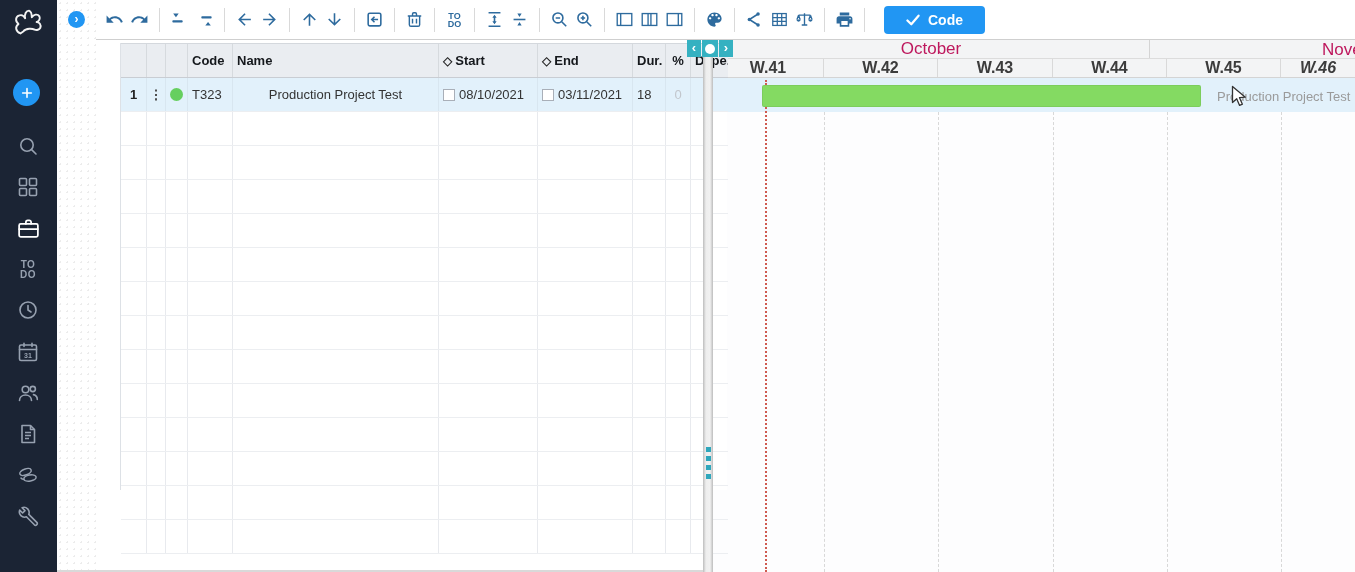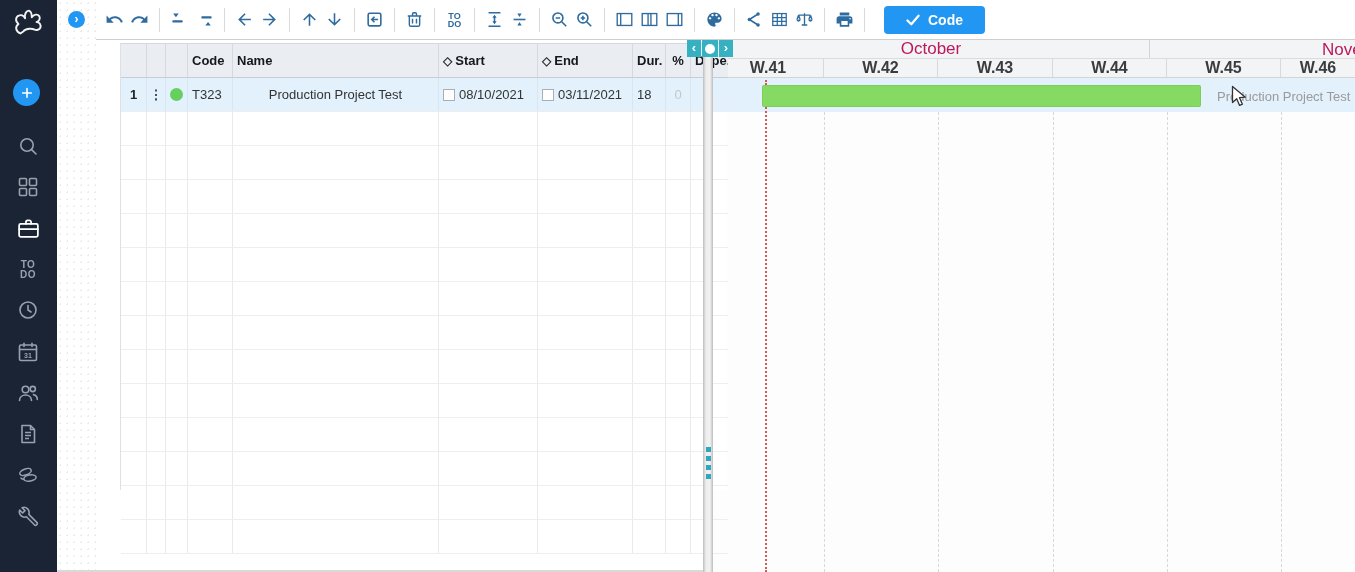--- a/index.html
+++ b/index.html
@@ -56,21 +56,21 @@
   
   .gantt { position:absolute; left:713px; top:40px; width:642px; height:532px; overflow:hidden; background:#fdfdfe; z-index:4; }
   .month-row { position:absolute; left:0; top:0; height:19px; width:642px; display:flex; background:#f3f4f5; border-bottom:1px solid #dcdcdc; }
   .month-cell { position:relative; height:100%; border-right:1px solid #d4d4d4; font-size:17px; font-weight:normal; color:#be185d;
     display:flex; align-items:center; justify-content:center; overflow:visible; }
   .month-cell:last-child { border-right:none; }
   .month-far { position:absolute; top:0; height:19px; display:flex; align-items:center; white-space:nowrap; }
   .week-row { position:absolute; left:0; top:19px; height:19px; width:642px; display:flex; background:#f3f4f5; border-bottom:1px solid #d4d4d4; }
   .week-cell { height:100%; border-right:1px solid #d9d9d9; font-size:16px; font-weight:bold; color:#3c3c3c;
     display:flex; align-items:center; justify-content:center; flex:none; cursor:pointer; }
-  .week-cell:last-child { border-right:none; }
+  .week-cell:last-child { border-right:none;font-style:italic; }
   .chart { position:absolute; left:0; top:38px; width:642px; height:494px; }
   .hl-row { position:absolute; left:0; top:0; width:642px; height:34px; background:#e2f1fb; }
   .vline { position:absolute; top:34px; bottom:0; width:0; border-left:1px dashed #d8d8d8; }
   .today { position:absolute; top:2px; bottom:0; width:0; border-left:2px dotted #cf5a50; }
   .bar { position:absolute; top:7px; height:22px; border-radius:2px; cursor:pointer; box-shadow:inset 0 0 0 1px rgba(0,0,0,0.06); }
   .bar-label { position:absolute; top:7px; height:22px; display:flex; align-items:center; font-size:13px; color:#9a9a9a; white-space:nowrap; }
   
   .pan-widget { position:absolute; left:687px; top:40px; height:17px; display:flex; gap:1px; z-index:30; }
   .pan-seg { background:#35b1c1; color:#fff; display:flex; align-items:center; justify-content:center; cursor:pointer; }
   .pan-arrow { width:14px; font-size:13px; font-weight:bold; padding-bottom:2px; }

